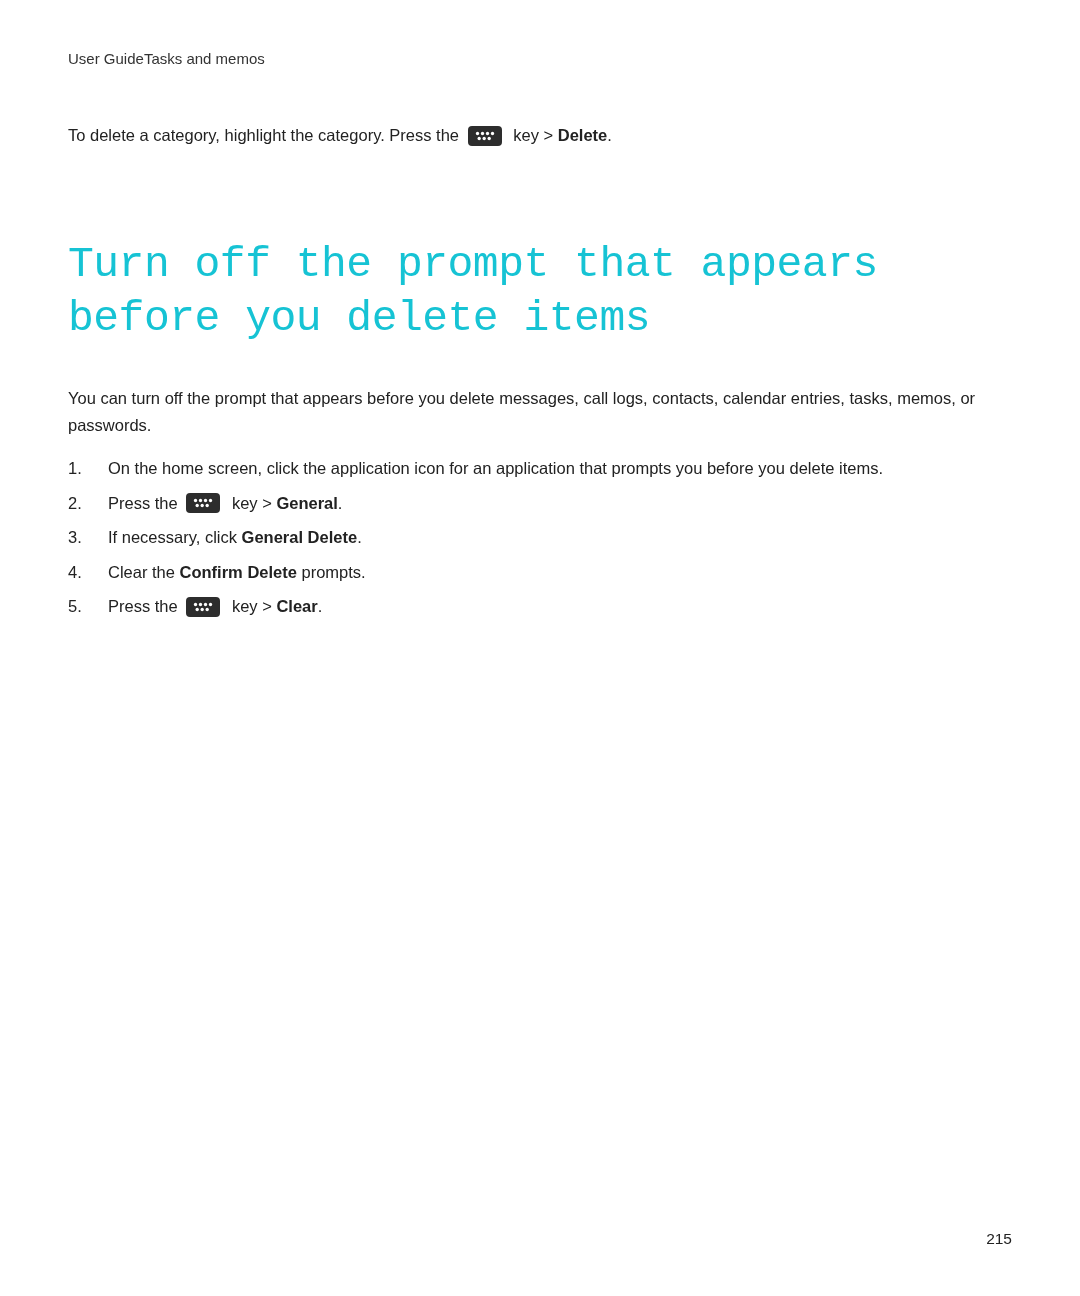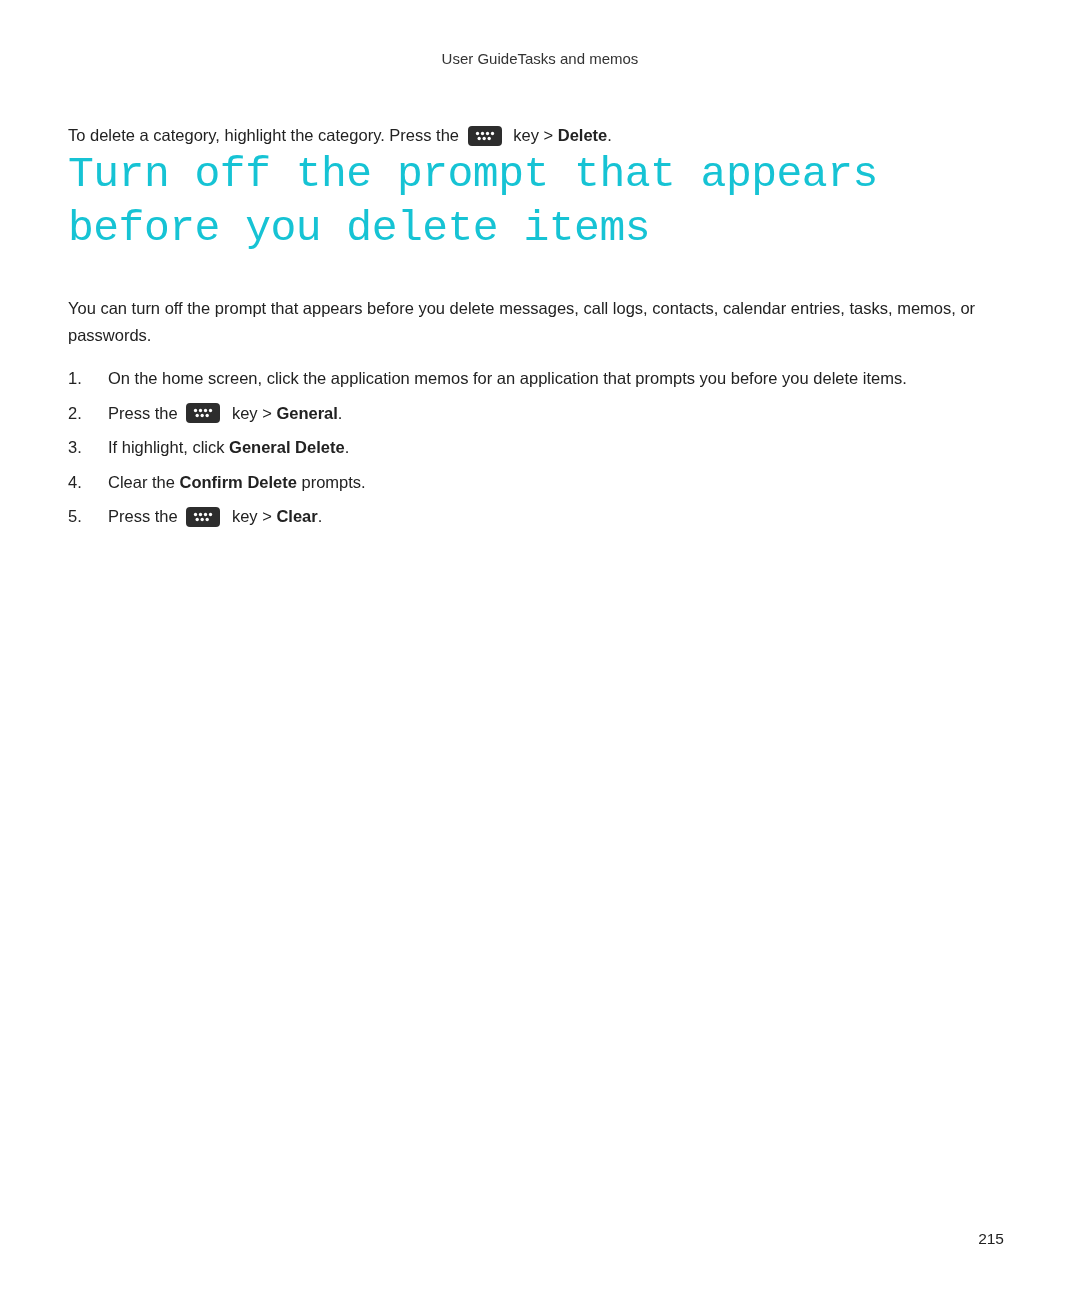--- a/index.html
+++ b/index.html
@@ -15,29 +15,30 @@
       position: relative;
       color: #1a1a1a;
     }
     .page {
       padding: 50px 68px 50px 68px;
       height: 100%;
       position: relative;
     }
     .header {
       display: flex;
-      justify-content: center;
+      justify-content: flex-start;
       font-size: 15px;
       color: #333;
       margin-bottom: 56px;
       font-weight: 400;
     }
     .intro-line {
       font-size: 16.5px;
       color: #222;
+      margin-bottom: 90px;
       line-height: 1.5;
     }
     .bb-key {
       display: inline-flex;
       align-items: center;
       justify-content: center;
       background: #2d2d2d;
       color: #fff;
       border-radius: 4px;
       width: 34px;
@@ -85,21 +86,21 @@
       position: absolute;
       left: 0;
       top: 0;
     }
     .bold {
       font-weight: 700;
     }
     .page-number {
       position: absolute;
       bottom: 48px;
-      right: 76px;
+      right: 68px;
       font-size: 15.5px;
       color: #222;
     }
     .key-after {
       margin-left: 3px;
     }
   </style>
 </head>
 <body>
 
@@ -125,40 +126,40 @@
     <span class="key-after">key &gt;</span>
     <span class="bold">Delete</span><span>.</span>
   </p>
 
   <h1 class="main-heading">Turn off the prompt that appears before you delete items</h1>
 
   <p class="desc-para">You can turn off the prompt that appears before you delete messages, call logs, contacts, calendar entries, tasks, memos, or passwords.</p>
 
   <ol class="steps">
     <li>
-      <span>On the home screen, click the application memos for an application that prompts you before you delete items.</span>
+      <span>On the home screen, click the application icon for an application that prompts you before you delete items.</span>
     </li>
     <li>
       <span>Press the</span>
       <span class="bb-key">
         <svg viewBox="0 0 24 14">
           <circle cx="3" cy="4" r="2"></circle>
             <circle cx="9" cy="4" r="2"></circle>
           <circle cx="5" cy="10" r="2"></circle>
             <circle cx="11" cy="10" r="2"></circle>
           <circle cx="15" cy="4" r="2"></circle>
             <circle cx="21" cy="4" r="2"></circle>
           <circle cx="17" cy="10" r="2"></circle>
         </svg>
       </span>
       <span class="key-after">key &gt;</span>
       <span class="bold">General</span><span>.</span>
     </li>
     <li>
-      <span>If highlight, click</span>
+      <span>If necessary, click</span>
       <span class="bold">General Delete</span><span>.</span>
     </li>
     <li>
       <span>Clear the</span>
       <span class="bold">Confirm Delete</span>
       <span>prompts.</span>
     </li>
     <li>
       <span>Press the</span>
       <span class="bb-key">

